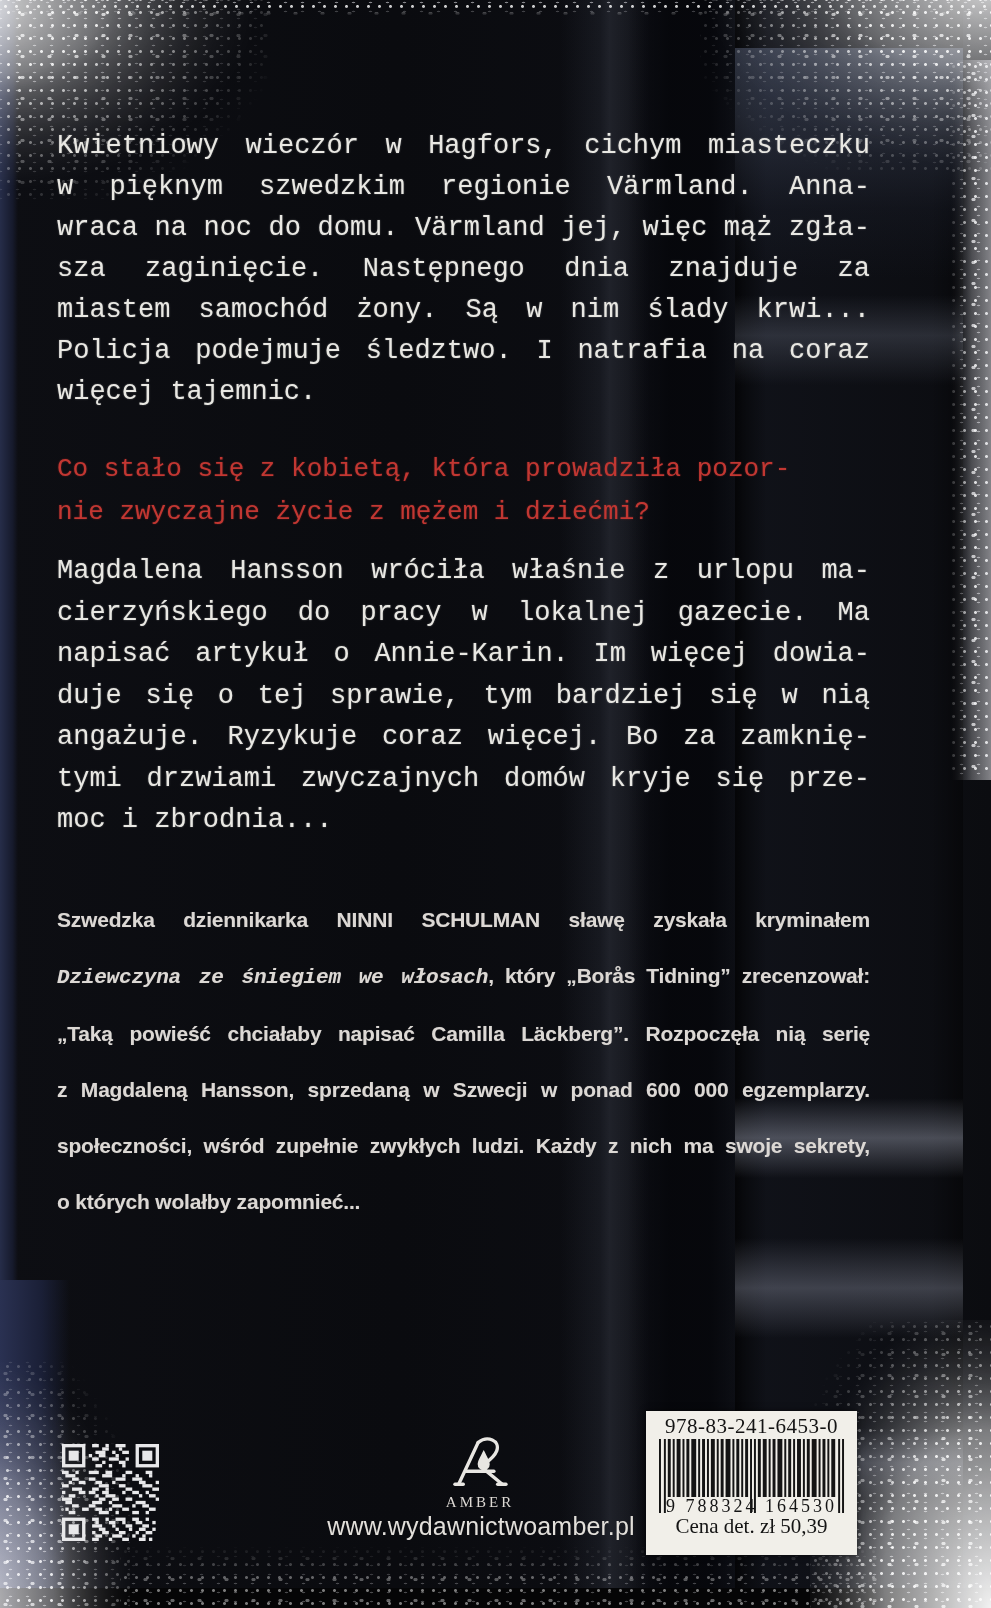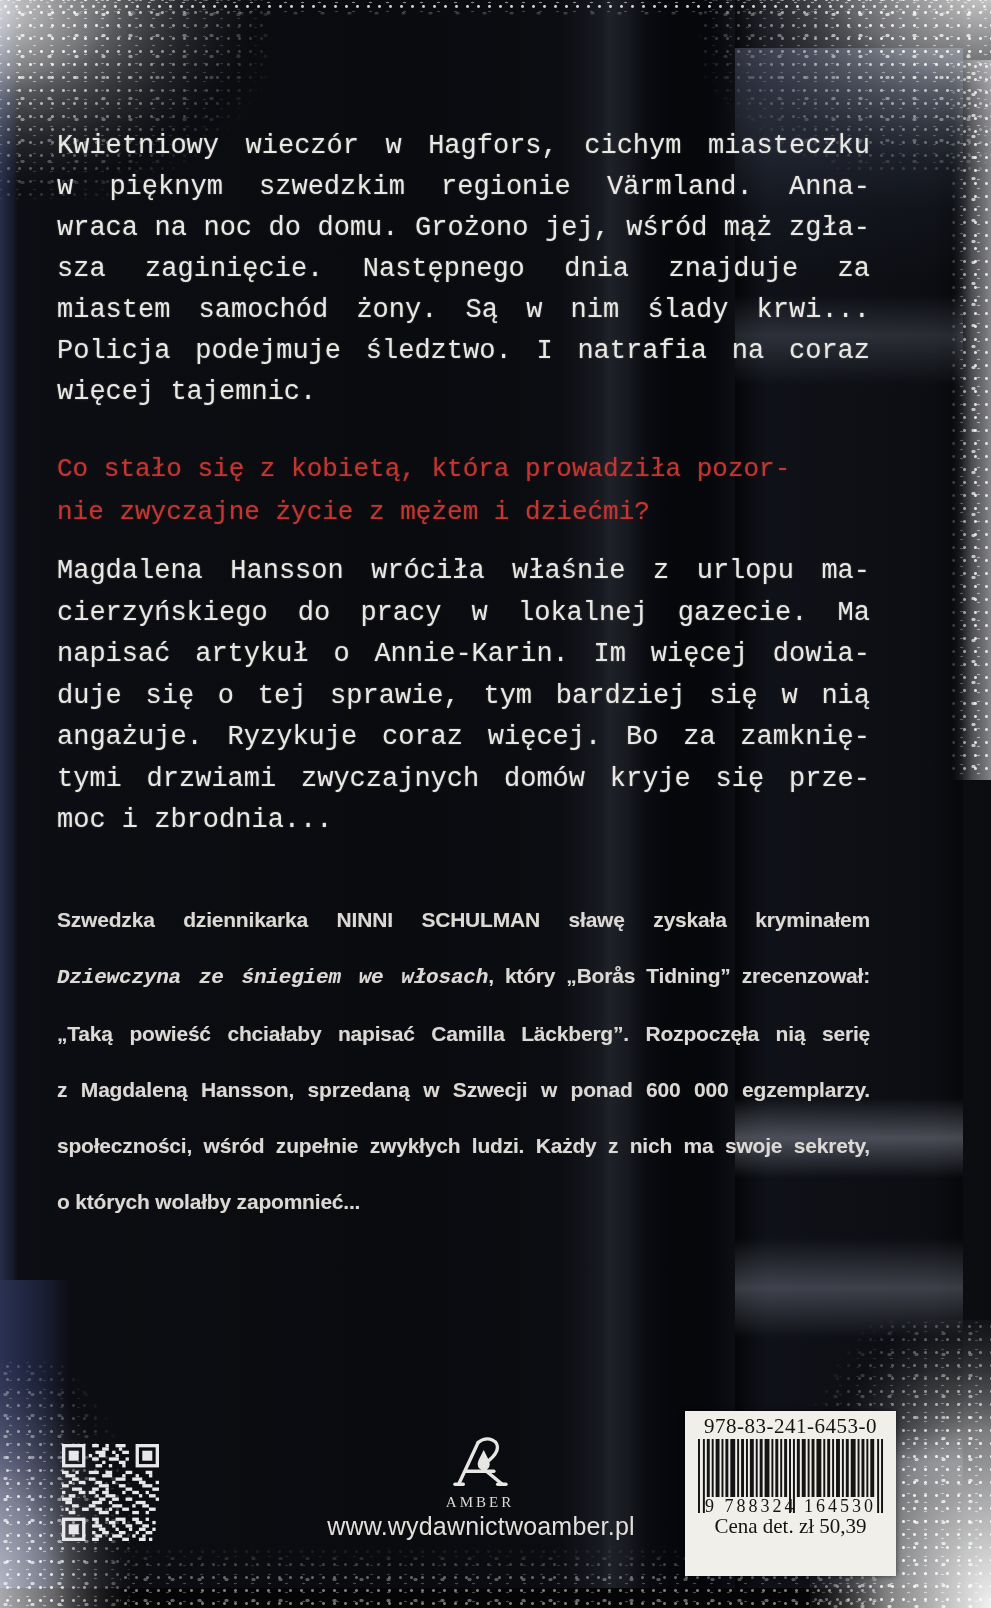--- a/index.html
+++ b/index.html
@@ -88,21 +88,21 @@
   .review .line:last-child{text-align-last:left;}
   .review .it{font-style:italic;font-family:Liberation Mono, monospace;}
 
   
   .qr{position:absolute;left:62px;top:1444px;width:97px;height:97px;}
   .amber{position:absolute;left:430px;top:1436px;width:100px;text-align:center;color:#e8e6e2;}
   .amber-name{font-family:"Liberation Serif",serif;font-size:15px;letter-spacing:3px;margin-top:2px;color:#ddd9d4;}
   .site{position:absolute;left:281px;top:1512px;width:400px;text-align:center;
         font-size:25px;font-weight:400;color:#e2dfda;letter-spacing:.2px;}
 
-  .barcode-box{position:absolute;left:685px;top:1411px;width:211px;height:165px;
+  .barcode-box{position:absolute;left:646px;top:1411px;width:211px;height:144px;
         background:#f1efe9;color:#141414;text-align:center;
         font-family:"Liberation Serif",serif;box-shadow:0 0 6px rgba(0,0,0,.6);}
   .isbn{font-size:21px;line-height:24px;padding-top:3px;letter-spacing:.5px;}
   .bars{display:block;margin:1px auto 0;width:186px;height:74px;}
   .ean{position:absolute;left:0;right:0;top:85px;font-size:18px;letter-spacing:3px;}
   .price{position:absolute;left:0;right:0;top:103px;font-size:21px;}
 </style>
 </head>
 <body>
 
@@ -120,21 +120,21 @@
   <div class="speckle g-top-edge"></div>
   <div class="speckle splotch g-top-right"></div>
   <div class="speckle splotch g-right-strip"></div>
   <div class="speckle splotch g-bottom-right"></div>
   <div class="speckle splotch g-bottom-left"></div>
   <div class="speckle g-bottom-edge"></div>
 
   <div class="tw synopsis1">
       <div class="line">Kwietniowy wieczór w Hagfors, cichym miasteczku</div>
       <div class="line">w pięknym szwedzkim regionie Värmland. Anna-</div>
-      <div class="line">wraca na noc do domu. Grożono jej, wśród mąż zgła-</div>
+      <div class="line">wraca na noc do domu. Värmland jej, więc mąż zgła-</div>
       <div class="line">sza zaginięcie. Następnego dnia znajduje za</div>
       <div class="line">miastem samochód żony. Są w nim ślady krwi...</div>
       <div class="line">Policja podejmuje śledztwo. I natrafia na coraz</div>
       <div class="line">więcej tajemnic.</div>
     </div>
 
   <div class="tw question">
       <div class="line">Co stało się z kobietą, która prowadziła pozor-</div>
       <div class="line">nie zwyczajne życie z mężem i dziećmi?</div>
     </div>

